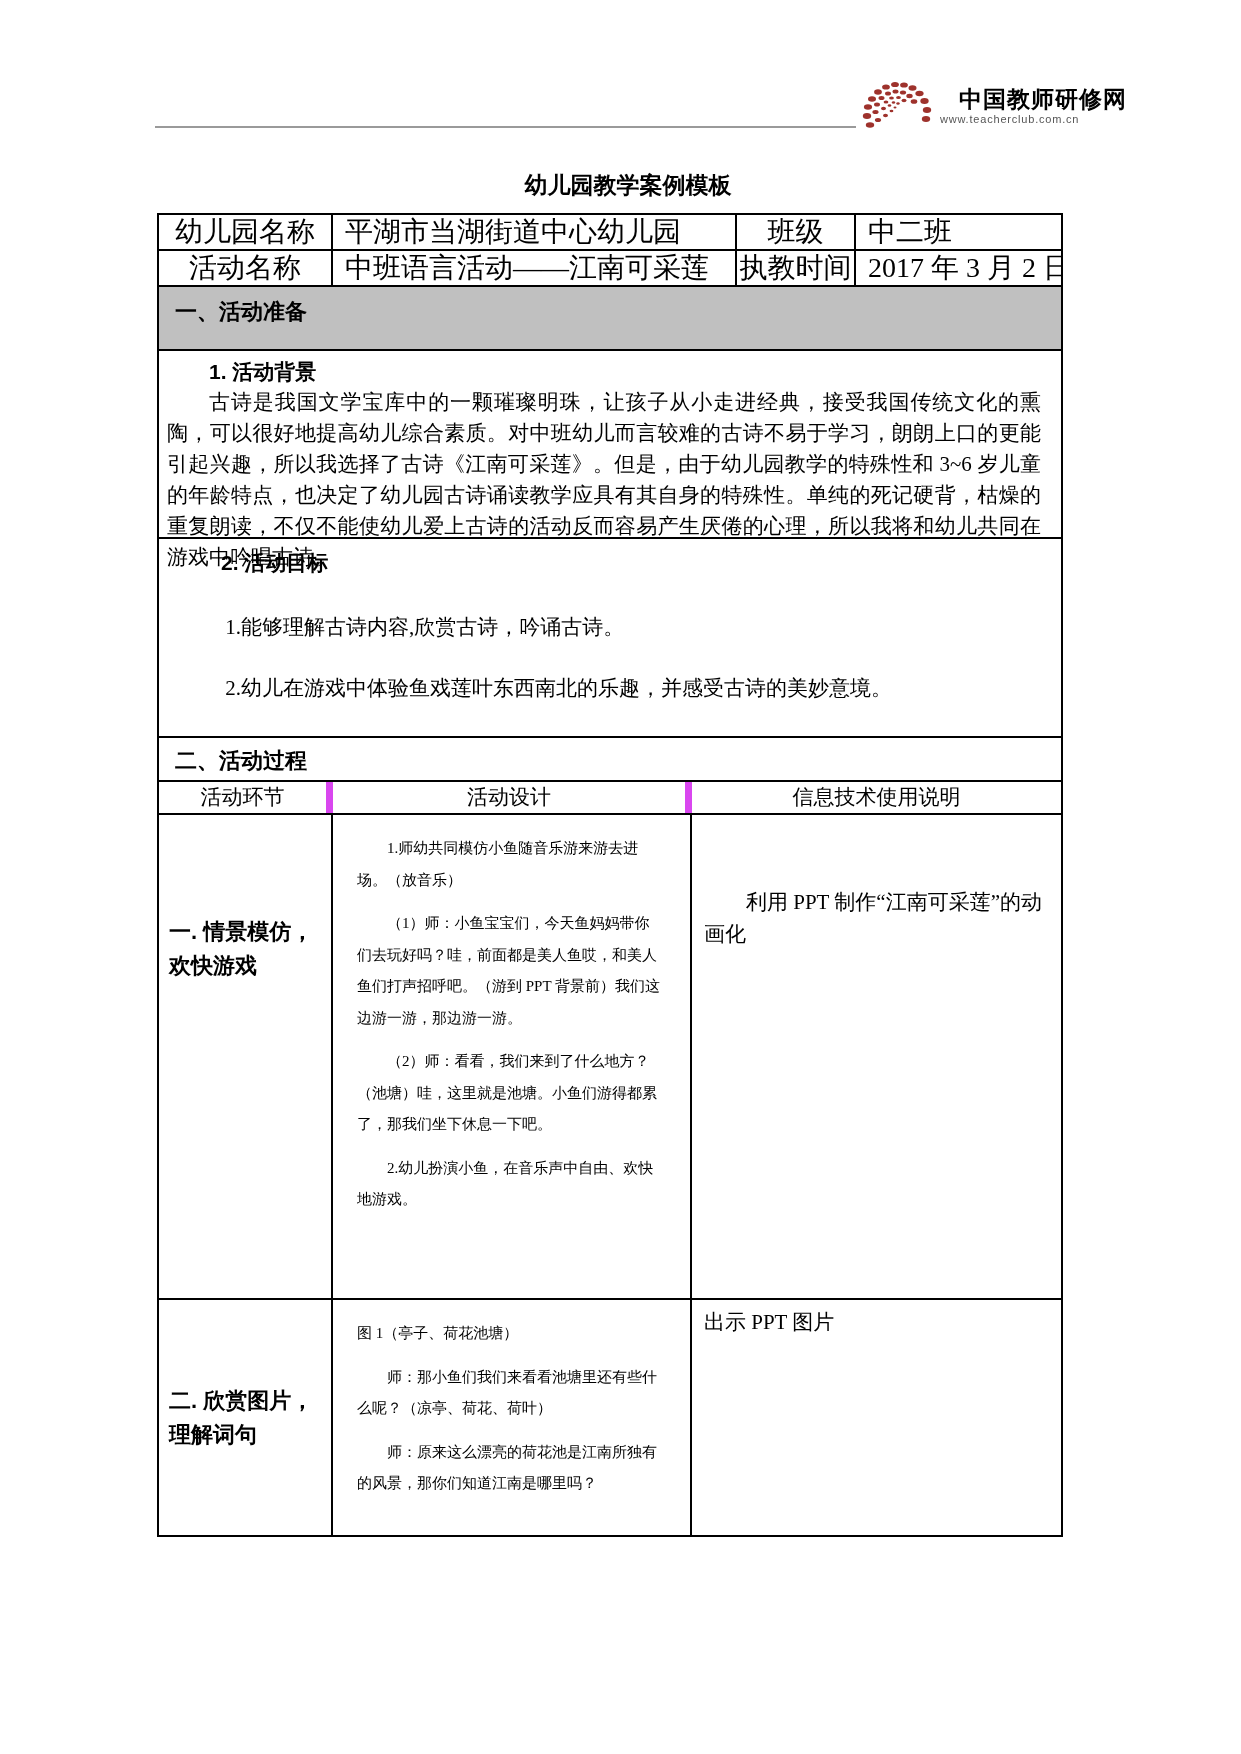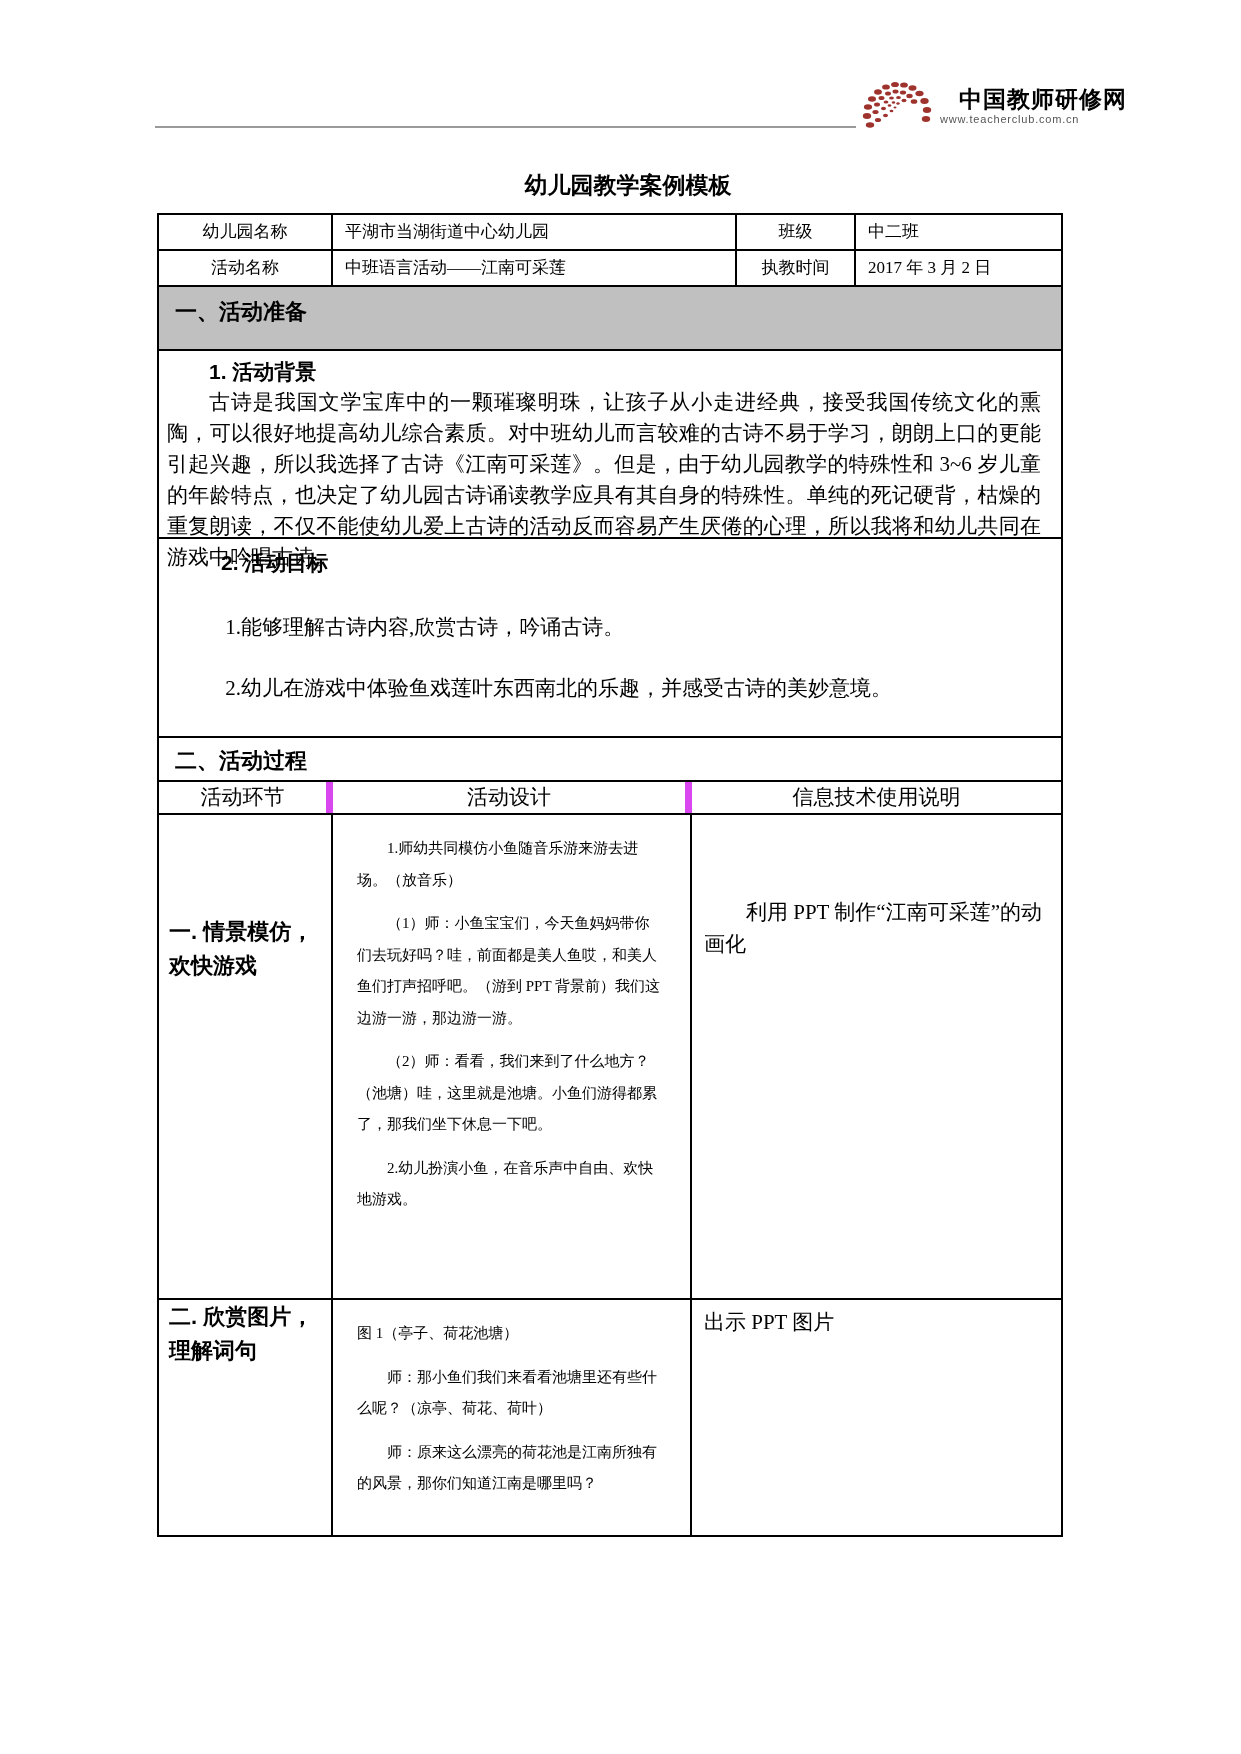--- a/index.html
+++ b/index.html
@@ -24,21 +24,21 @@
              font-weight:700;font-size:23px;}
 
   
   .doc-table{position:absolute;left:157px;top:213px;width:906px;
              border:2px solid #000;box-sizing:border-box;}
   .trow{box-sizing:border-box;border-bottom:2px solid #000;}
   .trow:last-child{border-bottom:none;}
   .cell{box-sizing:border-box;}
 
   .info-row{display:grid;grid-template-columns:174px 404px 119px 1fr;height:36px;}
-  .info-row .cell{border-right:2px solid #000;font-size:17px;line-height:34px;
+  .info-row .cell{border-right:2px solid #000;font-size:28px;line-height:34px;
                   white-space:nowrap;overflow:hidden;}
   .info-row .cell:last-child{border-right:none;}
   .c-label{text-align:center;}
   .c-value{padding-left:12px;}
 
   .band{height:64px;font-family:"Liberation Sans","DejaVu Sans",sans-serif;
         font-weight:700;font-size:22px;line-height:49px;padding-left:16px;}
   .band-gray{background:#c0c0c0;}
   .band-white{background:#fff;height:44px;line-height:46px;}
 
@@ -57,27 +57,27 @@
 
   .prow{display:grid;grid-template-columns:174px 359px 1fr;}
   .prow-1{height:485px;}
   .prow-2{height:235px;}
   .prow .cell{border-right:2px solid #000;}
   .prow .cell:last-child{border-right:none;}
 
   .stage-cell{font-family:"Liberation Sans","DejaVu Sans",sans-serif;font-weight:700;
               font-size:22px;line-height:34px;padding:0 4px 0 10px;}
   .stage-top{padding-top:100px;}
-  .stage-mid{display:flex;align-items:flex-start;}
+  .stage-mid{display:flex;align-items:center;}
   .design-cell{padding:6px 14px 0 12px;}
   .design-par{font-size:15px;line-height:31.5px;text-indent:2em;margin:12px;}
   .design-par.noindent{text-indent:0;}
   .tech-cell{padding:0 10px 0 12px;}
   .tech-par{font-size:21px;line-height:31.5px;text-indent:2em;margin:0;}
-  .tech-top{padding-top:72px;margin-top:10px;}
+  .tech-top{padding-top:72px;}
   .tech-flush{padding-top:7px;}
 </style>
 </head>
 <body>
 
 <div class="page">
 
   <div class="header-rule"></div>
 
   <div class="brand">

